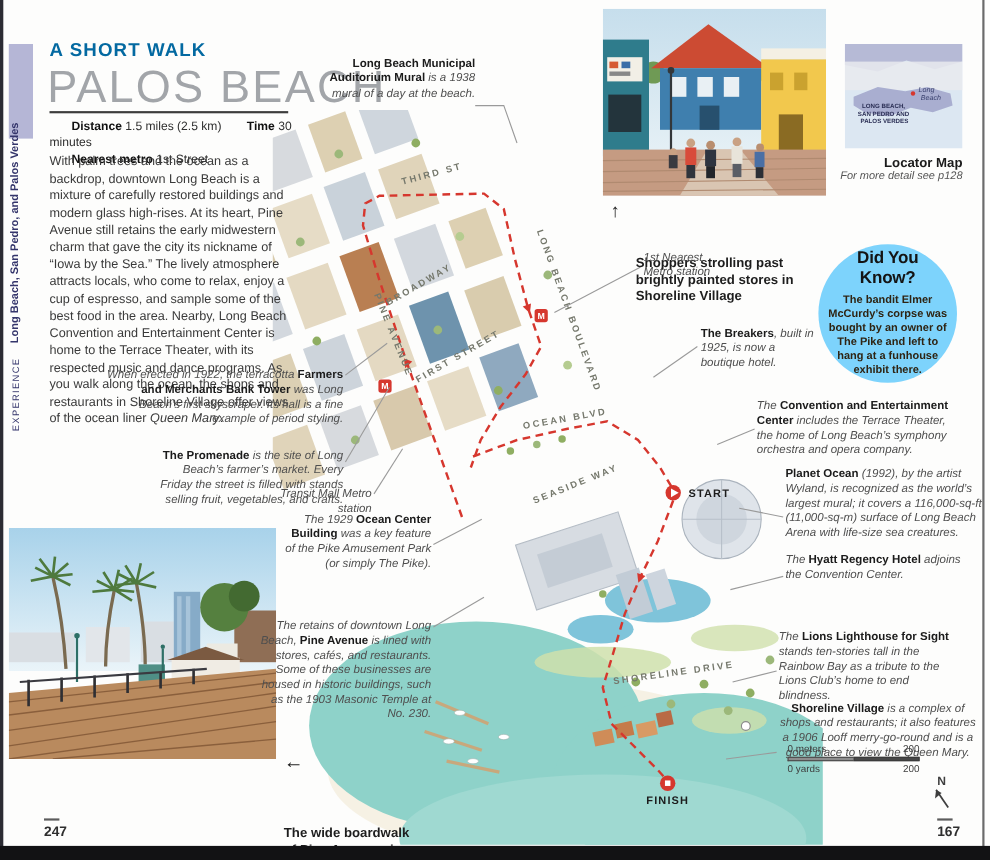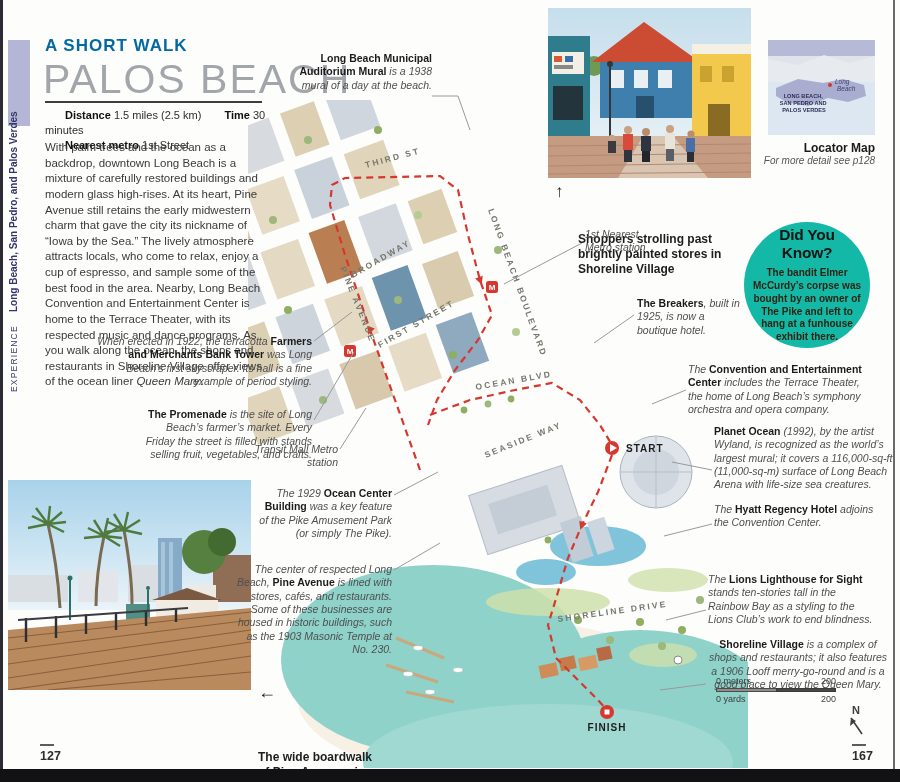--- a/index.html
+++ b/index.html
@@ -33,21 +33,21 @@
 
   
   .ann { position:absolute; font-size:10.5px; line-height:1.27; }
   .ann .seg-bold { font-weight:700; font-style:normal; color:#1b1b1b; }
   .ann .seg-ital { font-style:italic; color:#4f4f4f; }
   .ann-r { text-align:right; }
   #ann-mural          { left:287px; top:52px;  width:145px; }
   #ann-fmb            { left:97px;  top:335px; width:215px; }
   #ann-promenade      { left:142px; top:408px; width:170px; }
   #ann-transit        { left:243px; top:443px; width:95px; }
-  #ann-ocean-center   { left:257px; top:487px; width:135px; }
+  #ann-ocean-center   { left:257px; top:466px; width:135px; }
   #ann-pine           { left:232px; top:563px; width:160px; }
   #ann-first-street   { left:585px; top:228px; width:75px; text-align:left; }
   #ann-breakers       { left:637px; top:297px; width:110px; text-align:left; }
   #ann-convention     { left:688px; top:363px; width:185px; text-align:left; }
   #ann-planet         { left:714px; top:425px; width:180px; text-align:left; }
   #ann-hyatt          { left:714px; top:503px; width:175px; text-align:left; }
   #ann-lions          { left:708px; top:573px; width:168px; text-align:left; }
   #ann-village        { left:708px; top:638px; width:180px; text-align:center; }
 
   
@@ -59,21 +59,21 @@
   #caption-bottom { left:258px; top:702px; width:120px; }
   #caption-bottom-arrow { left:258px; top:682px; font-size:18px; font-weight:400; color:#222; }
 
   
   #locator { left:768px; top:40px; width:107px; height:95px; }
   #locator-caption { left:735px; top:141px; width:140px; text-align:right; }
   #locator-caption .t { font-size:12px; font-weight:700; color:#1b1b1b; }
   #locator-caption .s { font-size:10px; font-style:italic; color:#555; }
 
   
-  #dyk { left:744px; top:222px; width:126px; height:126px; border-radius:50%; background:#14b8a6;
+  #dyk { left:744px; top:222px; width:126px; height:126px; border-radius:50%; background:#7dd3fc;
          display:flex; flex-direction:column; align-items:center; justify-content:center;
          text-align:center; padding:10px 9px; z-index:3; }
   #dyk-title { font-size:15.5px; font-weight:800; letter-spacing:-0.2px; color:#141414; margin-bottom:5px; }
   #dyk-body  { font-size:10px; font-weight:600; line-height:1.28; color:#2f2413; }
 
   
   #walk-map { left:248px; top:100px; width:500px; height:668px; z-index:0; }
   .street-label { font-family:"Liberation Sans",sans-serif; font-size:8.5px; font-weight:600;
                   fill:#75786c; letter-spacing:2.2px; }
   .rf-label { font-family:"Liberation Sans",sans-serif; font-size:10px; font-weight:800;
@@ -359,27 +359,27 @@
     <path d="M706,610 L666,620"></path>
     <path d="M706,684 L660,690"></path>
   </g>
 </svg>
 
 <div class="ann ann-r text-layer" id="ann-mural"><span class="seg-bold">Long Beach Municipal Auditorium Mural</span><span class="seg-ital"> is a 1938 mural of a day at the beach.</span></div>
 <div class="ann ann-r text-layer" id="ann-fmb"><span class="seg-ital">When erected in 1922, the terracotta </span><span class="seg-bold">Farmers and Merchants Bank Tower</span><span class="seg-ital"> was Long Beach’s first skyscraper. Its hall is a fine example of period styling.</span></div>
 <div class="ann ann-r text-layer" id="ann-promenade"><span class="seg-bold">The Promenade</span><span class="seg-ital"> is the site of Long Beach’s farmer’s market. Every Friday the street is filled with stands selling fruit, vegetables, and crafts.</span></div>
 <div class="ann ann-r text-layer" id="ann-transit"><span class="seg-ital">Transit Mall Metro station</span></div>
 <div class="ann ann-r text-layer" id="ann-ocean-center"><span class="seg-ital">The 1929 </span><span class="seg-bold">Ocean Center Building</span><span class="seg-ital"> was a key feature of the Pike Amusement Park (or simply The Pike).</span></div>
-<div class="ann ann-r text-layer" id="ann-pine"><span class="seg-ital">The center of respected Long Beach, </span><span class="seg-bold">Pine Avenue</span><span class="seg-ital"> is lined with stores, cafés, and restaurants. Some of these businesses are housed in historic buildings, such as the 1903 Masonic Temple at No. 230.</span></div>
+<div class="ann ann-r text-layer" id="ann-pine"><span class="seg-ital">The retains of downtown Long Beach, </span><span class="seg-bold">Pine Avenue</span><span class="seg-ital"> is lined with stores, cafés, and restaurants. Some of these businesses are housed in historic buildings, such as the 1903 Masonic Temple at No. 230.</span></div>
 <div class="ann text-layer" id="ann-first-street"><span class="seg-ital">1st Nearest Metro station</span></div>
 <div class="ann text-layer" id="ann-breakers"><span class="seg-bold">The Breakers</span><span class="seg-ital">, built in 1925, is now a boutique hotel.</span></div>
 <div class="ann text-layer" id="ann-convention"><span class="seg-ital">The </span><span class="seg-bold">Convention and Entertainment Center</span><span class="seg-ital"> includes the Terrace Theater, the home of Long Beach’s symphony orchestra and opera company.</span></div>
 <div class="ann text-layer" id="ann-planet"><span class="seg-bold">Planet Ocean</span><span class="seg-ital"> (1992), by the artist Wyland, is recognized as the world’s largest mural; it covers a 116,000-sq-ft (11,000-sq-m) surface of Long Beach Arena with life-size sea creatures.</span></div>
 <div class="ann text-layer" id="ann-hyatt"><span class="seg-ital">The </span><span class="seg-bold">Hyatt Regency Hotel</span><span class="seg-ital"> adjoins the Convention Center.</span></div>
-<div class="ann text-layer" id="ann-lions"><span class="seg-ital">The </span><span class="seg-bold">Lions Lighthouse for Sight</span><span class="seg-ital"> stands ten-stories tall in the Rainbow Bay as a styling to the Lions Club’s work to end blindness.</span></div>
+<div class="ann text-layer" id="ann-lions"><span class="seg-ital">The </span><span class="seg-bold">Lions Lighthouse for Sight</span><span class="seg-ital"> stands ten-stories tall in the Rainbow Bay as a tribute to the Lions Club’s home to end blindness.</span></div>
 <div class="ann text-layer" id="ann-village"><span class="seg-bold">Shoreline Village</span><span class="seg-ital"> is a complex of shops and restaurants; it also features a 1906 Looff merry-go-round and is a good place to view the Queen Mary.</span></div>
 
 <svg class="abs" id="photo-bottom" viewBox="0 0 243 210">
   <defs>
     <linearGradient id="skyB" x1="0" y1="0" x2="0" y2="1">
       <stop offset="0" stop-color="#a8d2ea"></stop>
         <stop offset="1" stop-color="#eaf4f9"></stop>
     </linearGradient>
   </defs>
   <rect width="243" height="130" fill="url(#skyB)"></rect>
@@ -448,17 +448,17 @@
     <span>200</span>
   </div>
 </div>
 <svg class="abs" id="north" viewBox="0 0 26 36">
   <text x="10" y="12" font-size="11" font-weight="700" fill="#3e3e3e" font-family="Liberation Sans, sans-serif">N</text>
   <line x1="20" y1="32" x2="9" y2="16" stroke="#3e3e3e" stroke-width="1.6"></line>
   <polygon points="9,16 8,24 14,19" fill="#3e3e3e"></polygon>
 </svg>
 
 <div class="pagenum" id="pagenum-left">
-  <span class="dash"></span><span>127</span>
+  <span class="dash"></span><span>247</span>
 </div>
 <div class="pagenum" id="pagenum-right">
   <span class="dash"></span><span>167</span>
 </div>
 
 </body></html>

